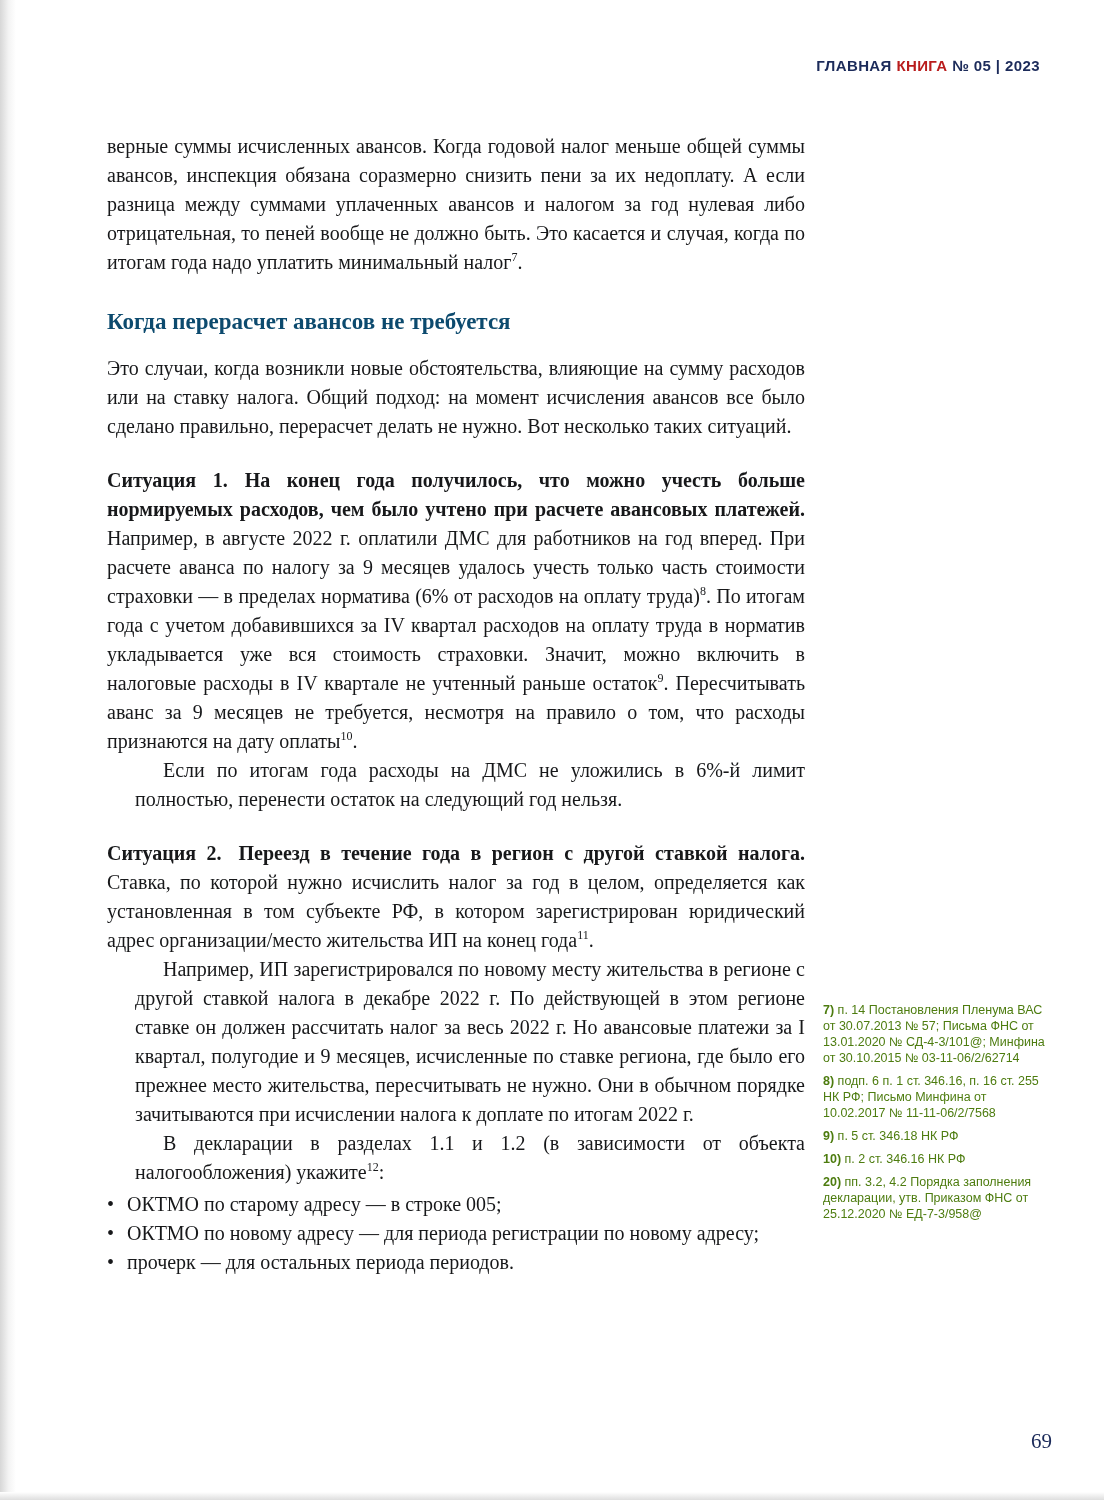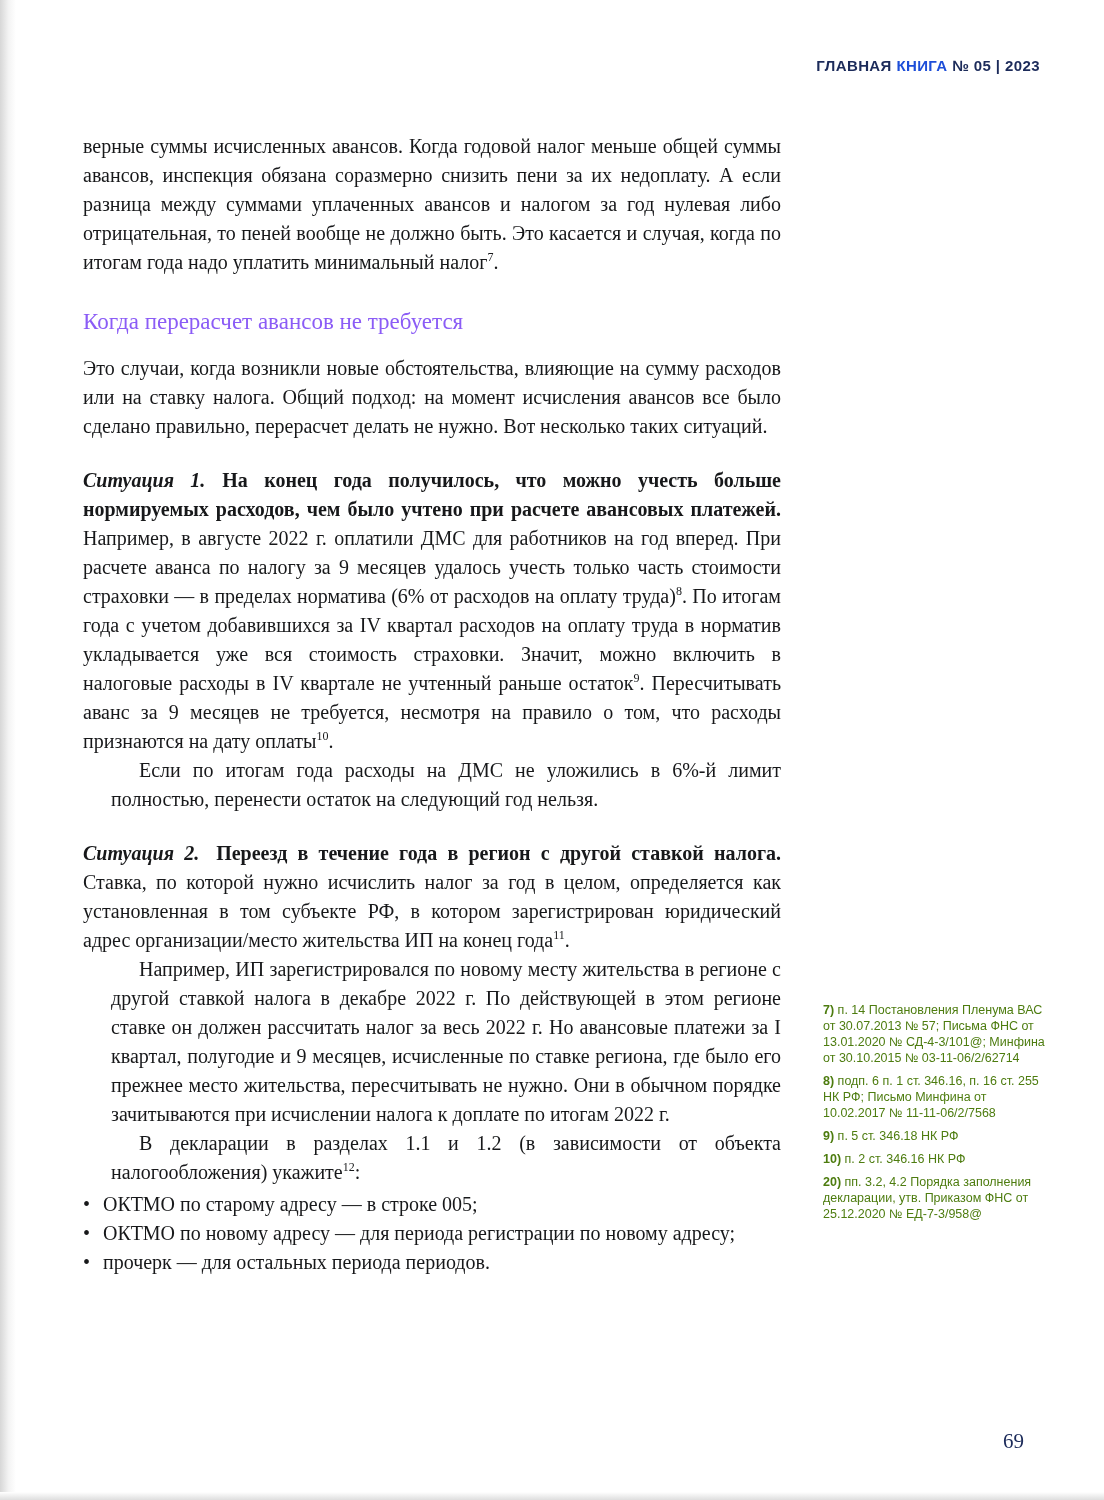--- a/index.html
+++ b/index.html
@@ -21,35 +21,35 @@
     background:linear-gradient(to top,#dedede,#ffffff);
   }
 
   
   .header {
     position:absolute; top:57px; right:64px;
     font-family:"Liberation Sans",sans-serif;
     font-weight:700; font-size:15px; letter-spacing:.4px;
     color:#1c2b5a; white-space:nowrap;
   }
-  .brand-kniga { color:#1d4ed8; }
+  .brand-kniga { color:#b91c1c; }
 
   
   .main-col {
-    position:absolute; left:83px; top:132px; width:698px;
+    position:absolute; left:107px; top:132px; width:698px;
     font-size:20px; line-height:29px; text-align:justify;
   }
   p.body { text-align:justify; }
   .indent { text-indent:28px;margin-left:28px; }
   h2.section-heading {
-    color:#8b5cf6; font-size:23px; font-weight:400;
+    color:#0c4a6e; font-size:23px; font-weight:700;
     margin:31px 0 18px; text-align:left; line-height:28px;
   }
   .mt-gap { margin-top:25px; }
-  .sit-label { font-style:italic; font-weight:700; margin-right:17px; }
+  .sit-label { font-weight:700; margin-right:17px; }
   .sit-lead { font-weight:700; }
   sup.fn-ref { font-size:12px; vertical-align:super; line-height:0; }
 
   
   .bullets { margin-top:3px; }
   .bullet { display:flex; }
   .bullet-marker { flex:none; width:20px; }
   .bullet-text { flex:1; text-align:justify; }
 
   
@@ -57,21 +57,21 @@
     position:absolute; left:823px; top:1002px; width:222px;
     font-family:"Liberation Sans",sans-serif;
     font-size:12.5px; line-height:16px; color:#4d7c0f;
     text-align:left;
   }
   .fn { margin-bottom:7px; }
   .fn-num { font-weight:700; }
 
   
   .page-number {
-    position:absolute; right:80px; bottom:46px;
+    position:absolute; right:52px; bottom:46px;
     font-size:21px; color:#1c2b5a;
   }
 </style>
 </head>
 <body>
 
 <div class="page">
   <div class="edge-left"></div>
   <div class="edge-bottom"></div>
 

